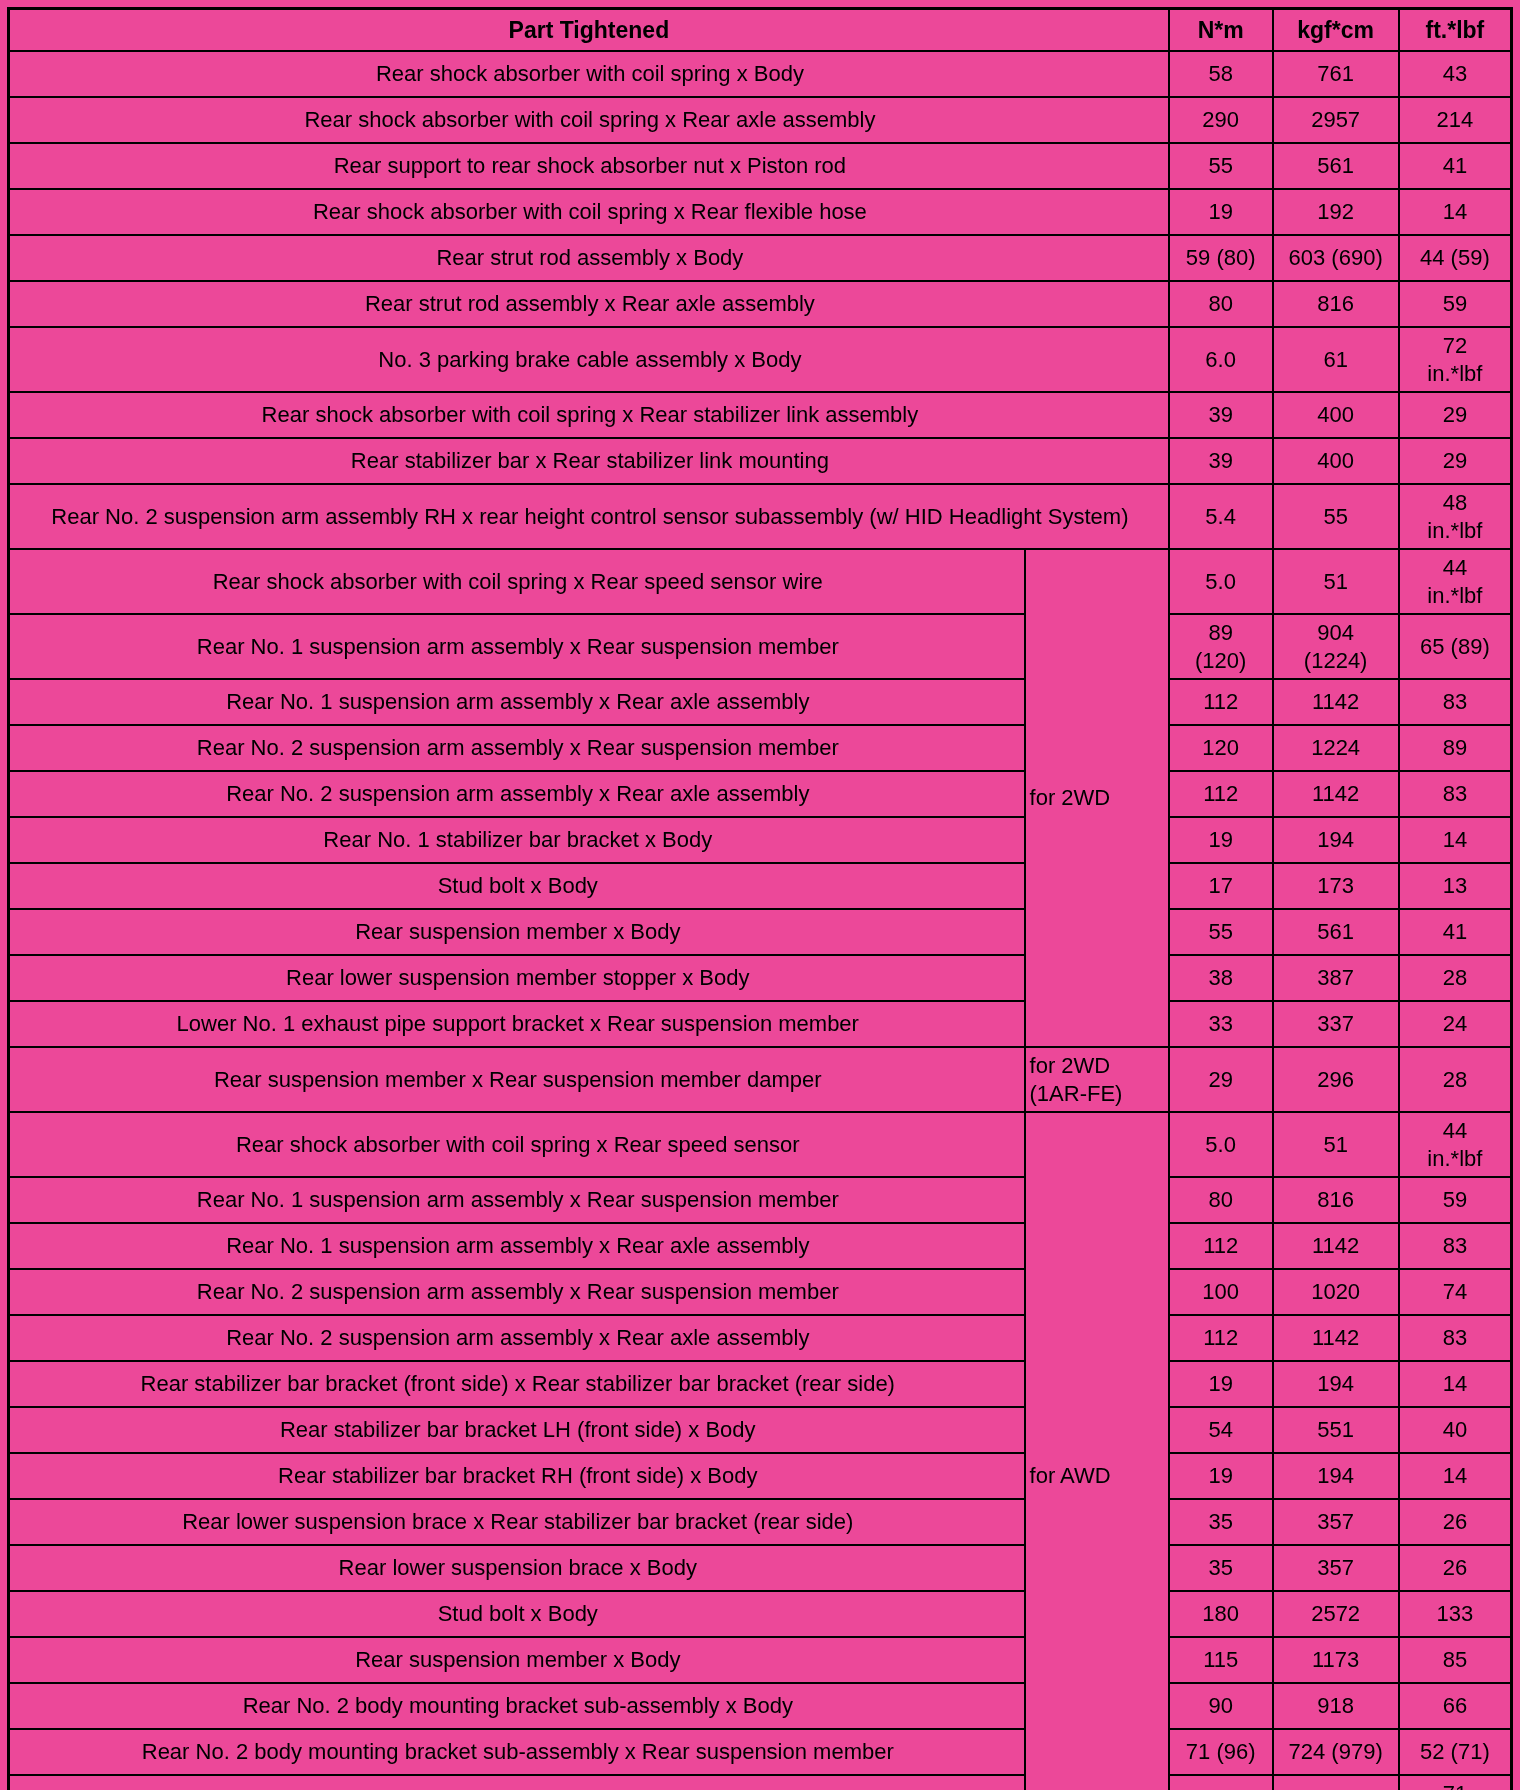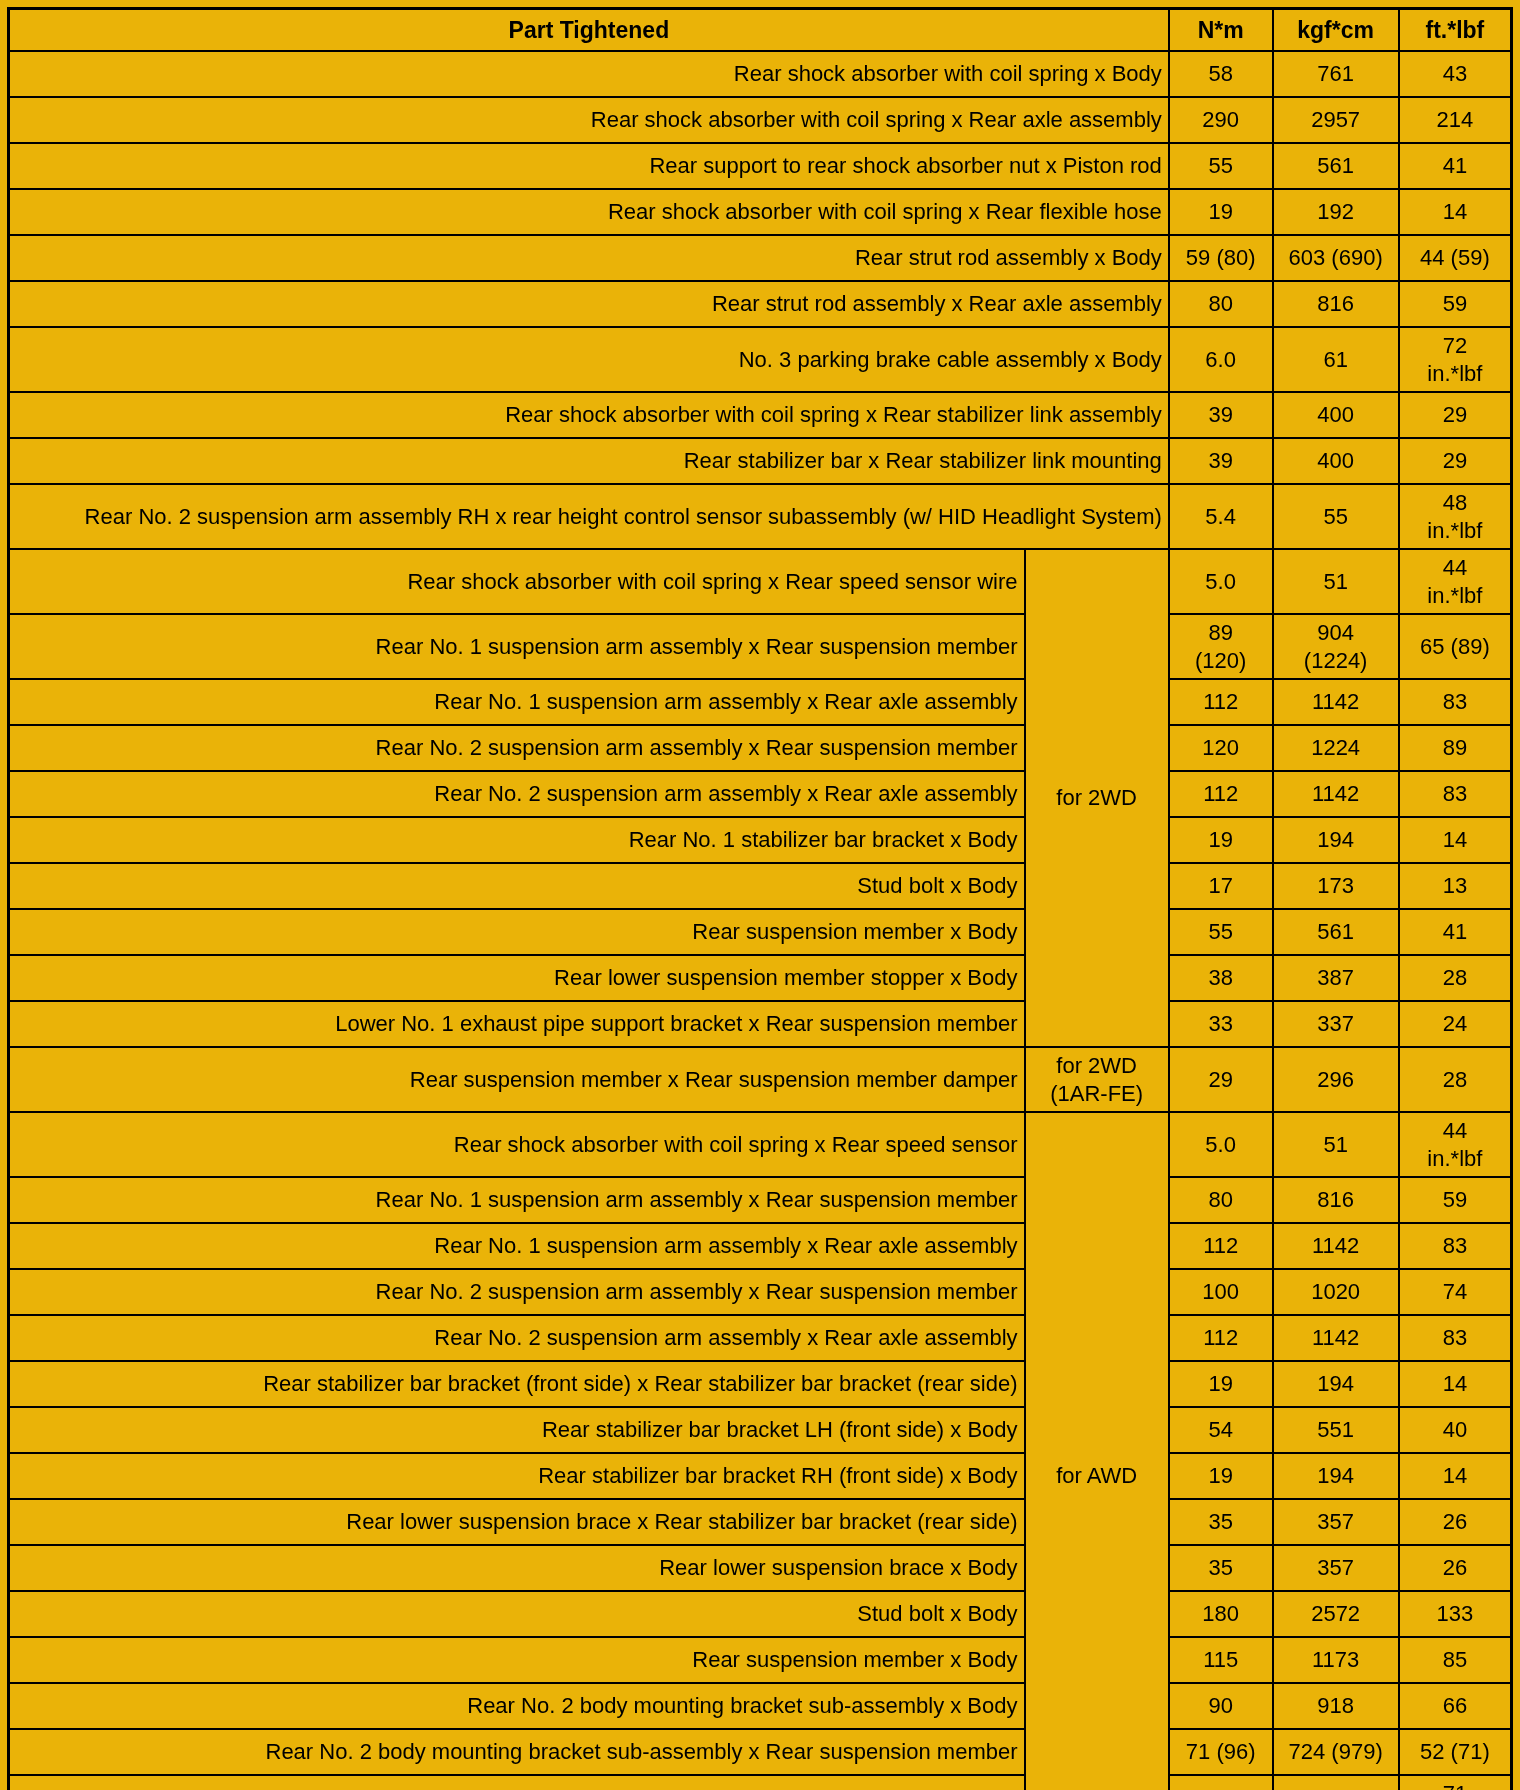--- a/index.html
+++ b/index.html
@@ -5,21 +5,21 @@
   html, body {
     margin: 0;
     padding: 0;
     background: #ffffff;
   }
   .page {
     width: 1520px;
     height: 1790px;
     box-sizing: border-box;
     padding: 7px;
-    background: #eab308;
+    background: #ec4899;
     font-family: "Liberation Sans", sans-serif;
     color: #000000;
   }
   table.torque-table {
     width: 100%;
     height: 100%;
     border-collapse: collapse;
     table-layout: fixed;
     border: 3px solid #000000;
   }
@@ -31,29 +31,28 @@
   }
   th {
     font-size: 23px;
     font-weight: bold;
     text-align: center;
     padding: 5px 6px;
     height: 30px;
   }
   td.part-cell {
     font-size: 22px;
-    text-align: right;
+    text-align: center;
     padding: 4px 6px 4px 8px;
     line-height: 1.25;
     height: 36px;
     margin-left: 16px;
   }
   td.group-cell {
     font-size: 22px;
-    text-align: center;
     padding: 4px 4px;
     white-space: pre-line;
     line-height: 1.25;
   }
   td.num-cell {
     font-size: 22px;
     text-align: center;
     padding: 4px 4px;
     white-space: pre-line;
     line-height: 1.25;

